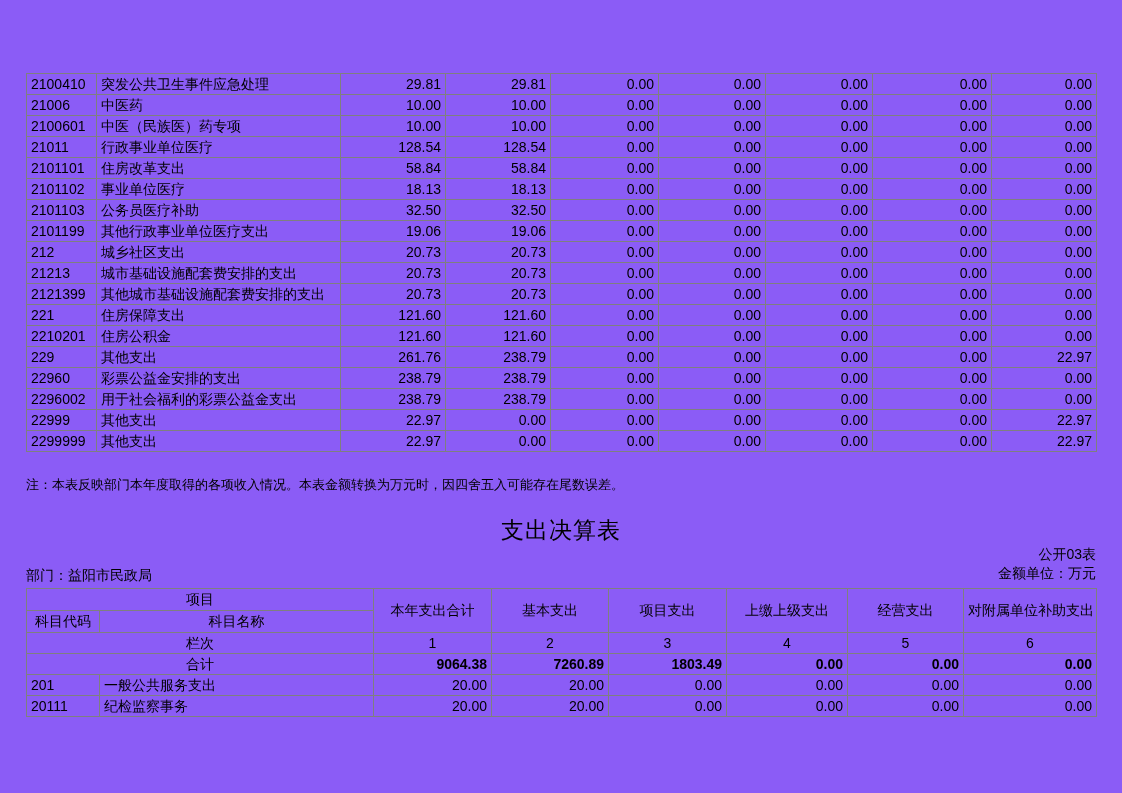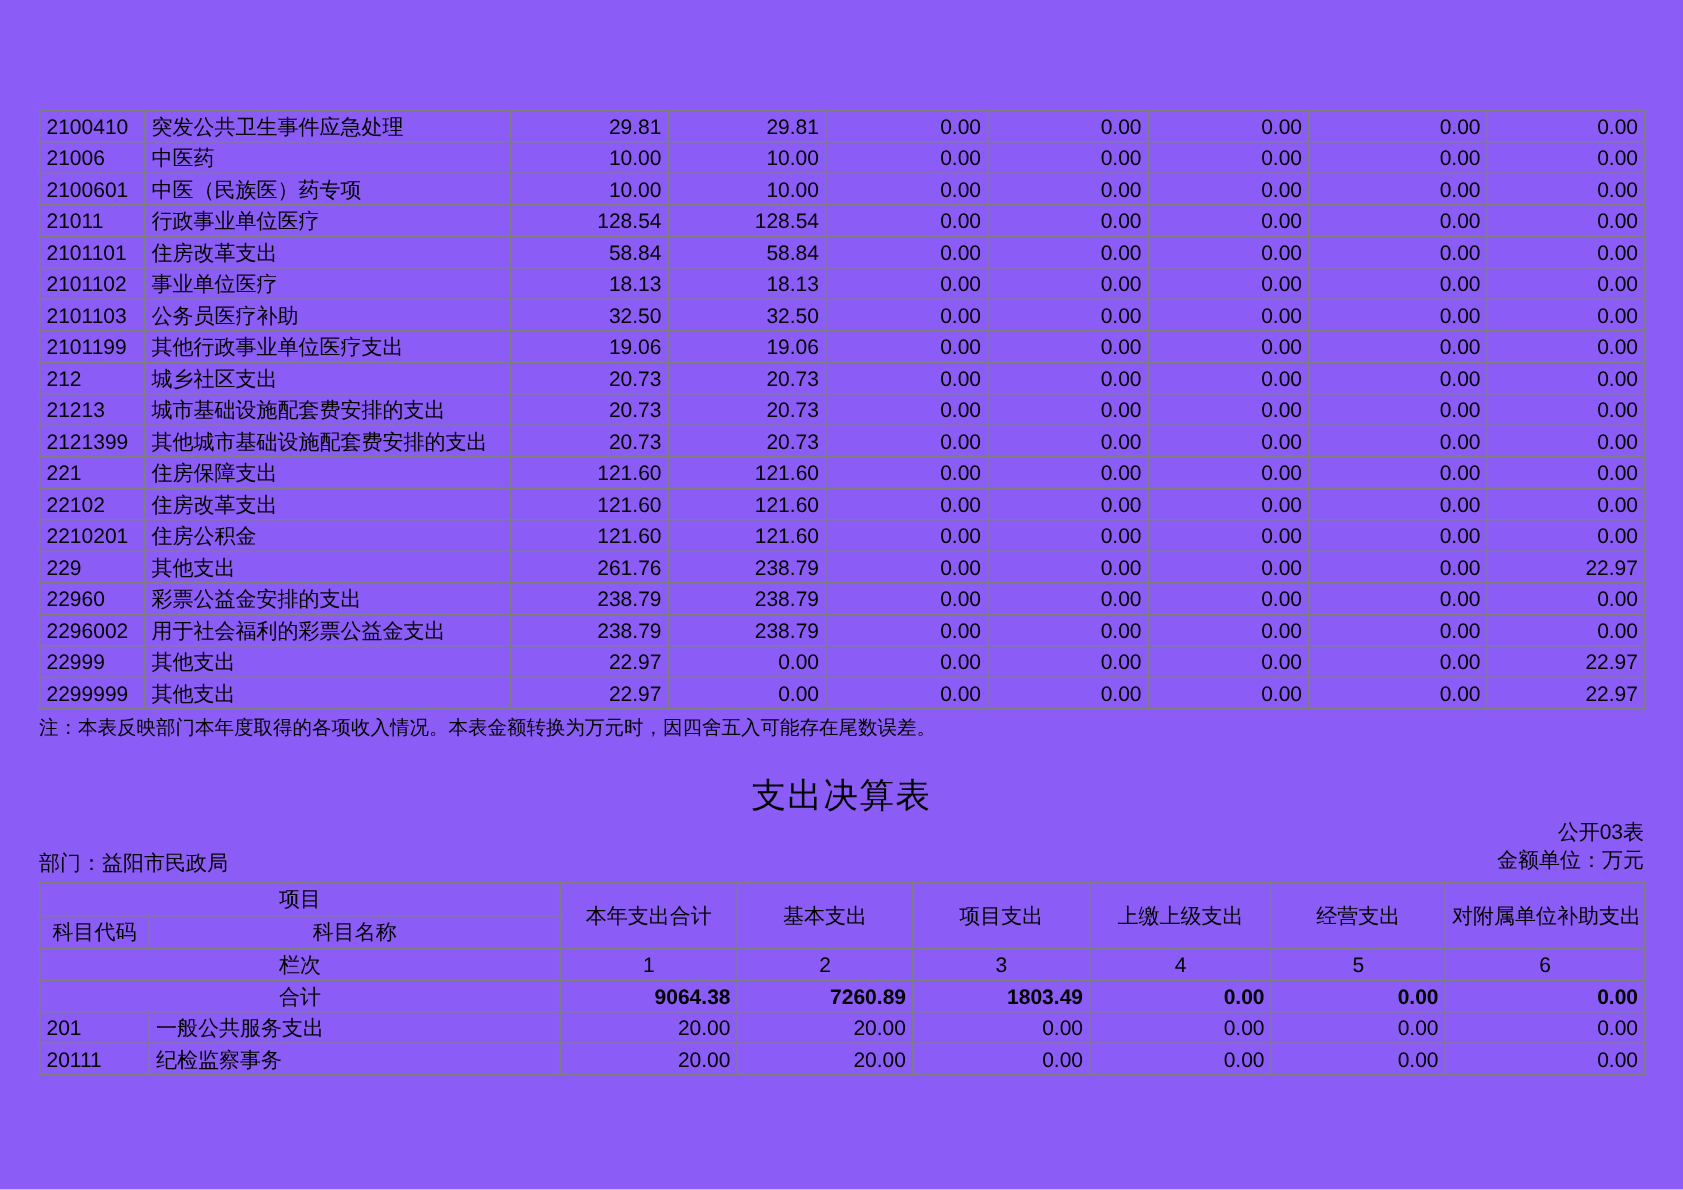--- a/index.html
+++ b/index.html
@@ -189,31 +189,20 @@
           <td class="num">20.73</td>
           <td class="num">0.00</td>
           <td class="num">0.00</td>
           <td class="num">0.00</td>
           <td class="num">0.00</td>
           <td class="num">0.00</td>
         </tr>
         <tr>
           <td class="code">221</td>
           <td class="name">住房保障支出</td>
-          <td class="num">121.60</td>
-          <td class="num">121.60</td>
-          <td class="num">0.00</td>
-          <td class="num">0.00</td>
-          <td class="num">0.00</td>
-          <td class="num">0.00</td>
-          <td class="num">0.00</td>
-        </tr>
-        <tr>
-          <td class="code">22102</td>
-          <td class="name">住房改革支出</td>
           <td class="num">121.60</td>
           <td class="num">121.60</td>
           <td class="num">0.00</td>
           <td class="num">0.00</td>
           <td class="num">0.00</td>
           <td class="num">0.00</td>
           <td class="num">0.00</td>
         </tr>
         <tr>
           <td class="code">2210201</td>

